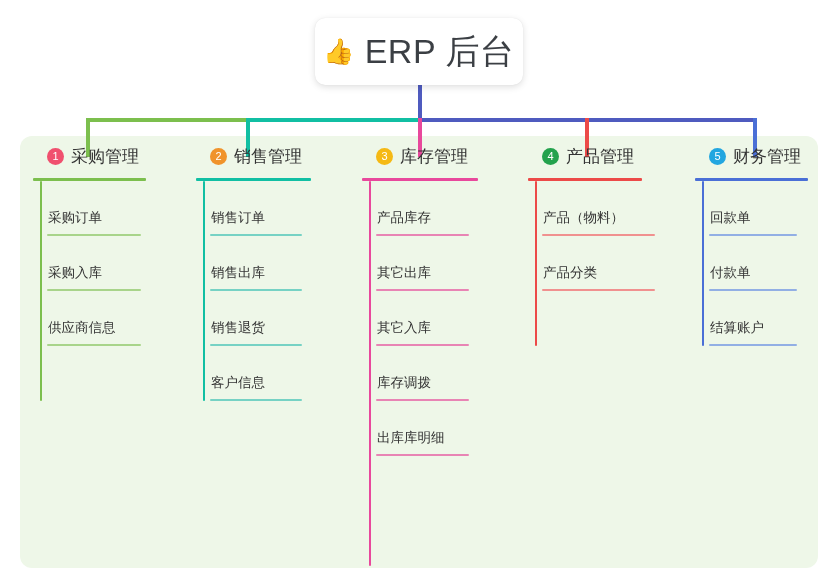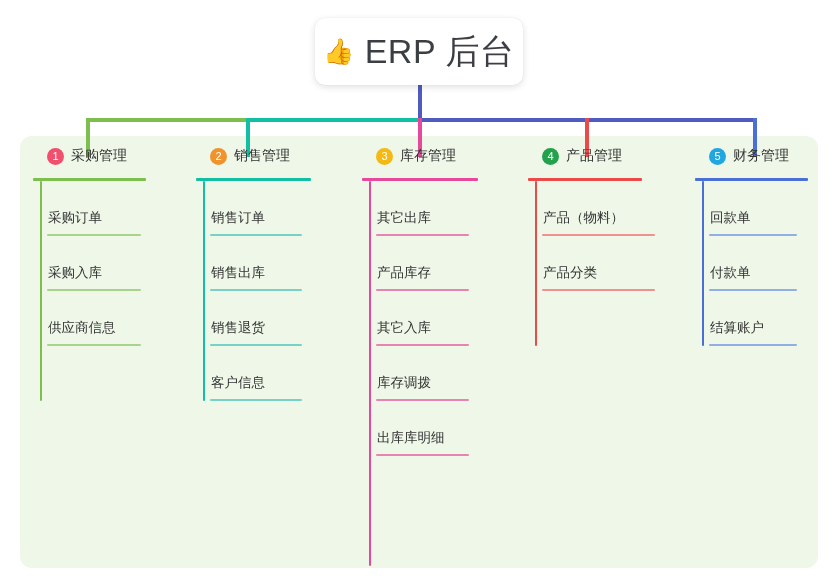--- a/index.html
+++ b/index.html
@@ -82,21 +82,21 @@
     height: 17px;
     border-radius: 50%;
     color: #ffffff;
     font-size: 11px;
     line-height: 17px;
     text-align: center;
     font-weight: normal;
     flex: 0 0 auto;
   }
   .col-title {
-    font-size: 14px;
+    font-size: 17px;
     color: #333333;
   }
   .col-rule {
     height: 3px;
     margin-top: 9px;
     border-radius: 1px;
   }
   .col-body {
     position: relative;
     padding-left: 7px;
@@ -202,25 +202,25 @@
     </div>
     <div class="column" style="left: 362px; width: 116px;">
       <div class="col-header">
         <span class="badge" style="background: rgb(245, 185, 20);">3</span>
         <span class="col-title">库存管理</span>
       </div>
       <div class="col-rule" style="background: rgb(232, 72, 156); width: 116px;"></div>
       <div class="col-body">
         <div class="spine" style="background: rgb(232, 72, 156); height: 385px;"></div>
         <div class="leaf">
+          <span class="leaf-label">产品库存</span>
+          <div class="leaf-rule" style="background: rgb(232, 132, 180); width: 93px;"></div>
+        </div>
+        <div class="leaf">
           <span class="leaf-label">其它出库</span>
-          <div class="leaf-rule" style="background: rgb(232, 132, 180); width: 93px;"></div>
-        </div>
-        <div class="leaf">
-          <span class="leaf-label">产品库存</span>
           <div class="leaf-rule" style="background: rgb(232, 132, 180); width: 93px;"></div>
         </div>
         <div class="leaf">
           <span class="leaf-label">其它入库</span>
           <div class="leaf-rule" style="background: rgb(232, 132, 180); width: 93px;"></div>
         </div>
         <div class="leaf">
           <span class="leaf-label">库存调拨</span>
           <div class="leaf-rule" style="background: rgb(232, 132, 180); width: 93px;"></div>
         </div>

